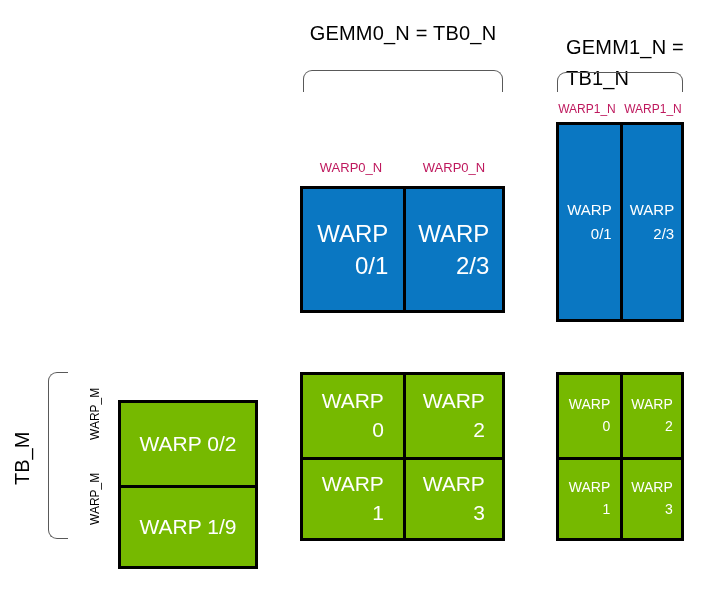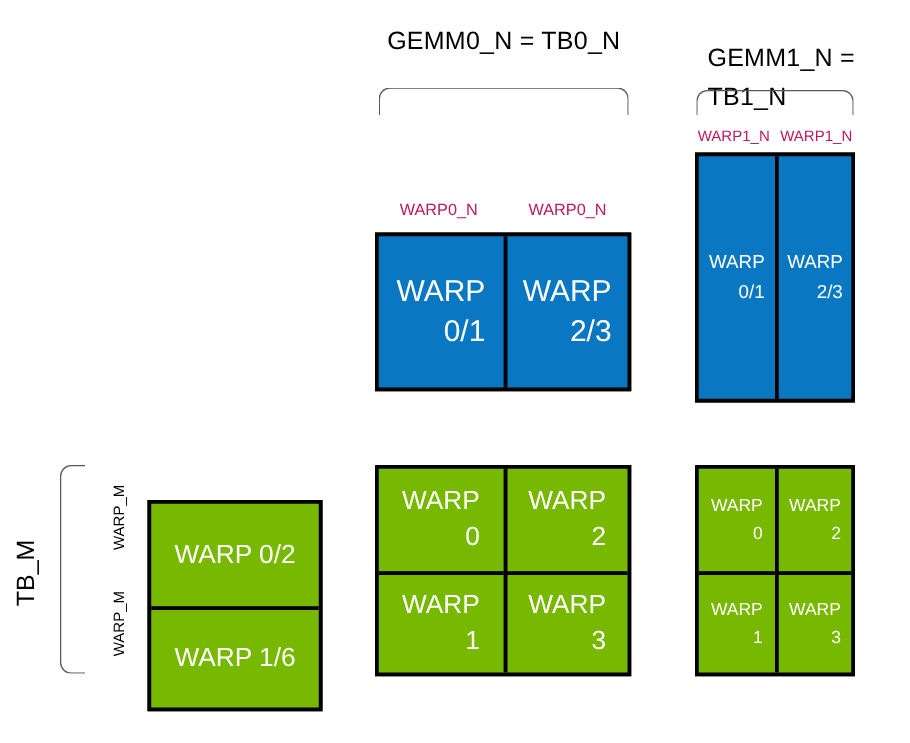--- a/index.html
+++ b/index.html
@@ -99,21 +99,21 @@
 
 <div class="abs block blue cols2" style="left:556px; top:122px; width:128px; height:200px;">
   <div class="cell fs15">WARP
 0/1</div>
   <div class="cell fs15">WARP
 2/3</div>
 </div>
 
 <div class="abs block green rows2" style="left:118px; top:372px; width:140px; height:169px;margin-top:28px;">
   <div class="cell fs21">WARP 0/2</div>
-  <div class="cell fs21">WARP 1/6</div>
+  <div class="cell fs21">WARP 1/9</div>
 </div>
 
 <div class="abs block green grid22" style="left:300px; top:372px; width:205px; height:169px;">
   <div class="cell fs21">WARP
 0</div>
   <div class="cell fs21">WARP
 2</div>
   <div class="cell fs21">WARP
 1</div>
   <div class="cell fs21">WARP

